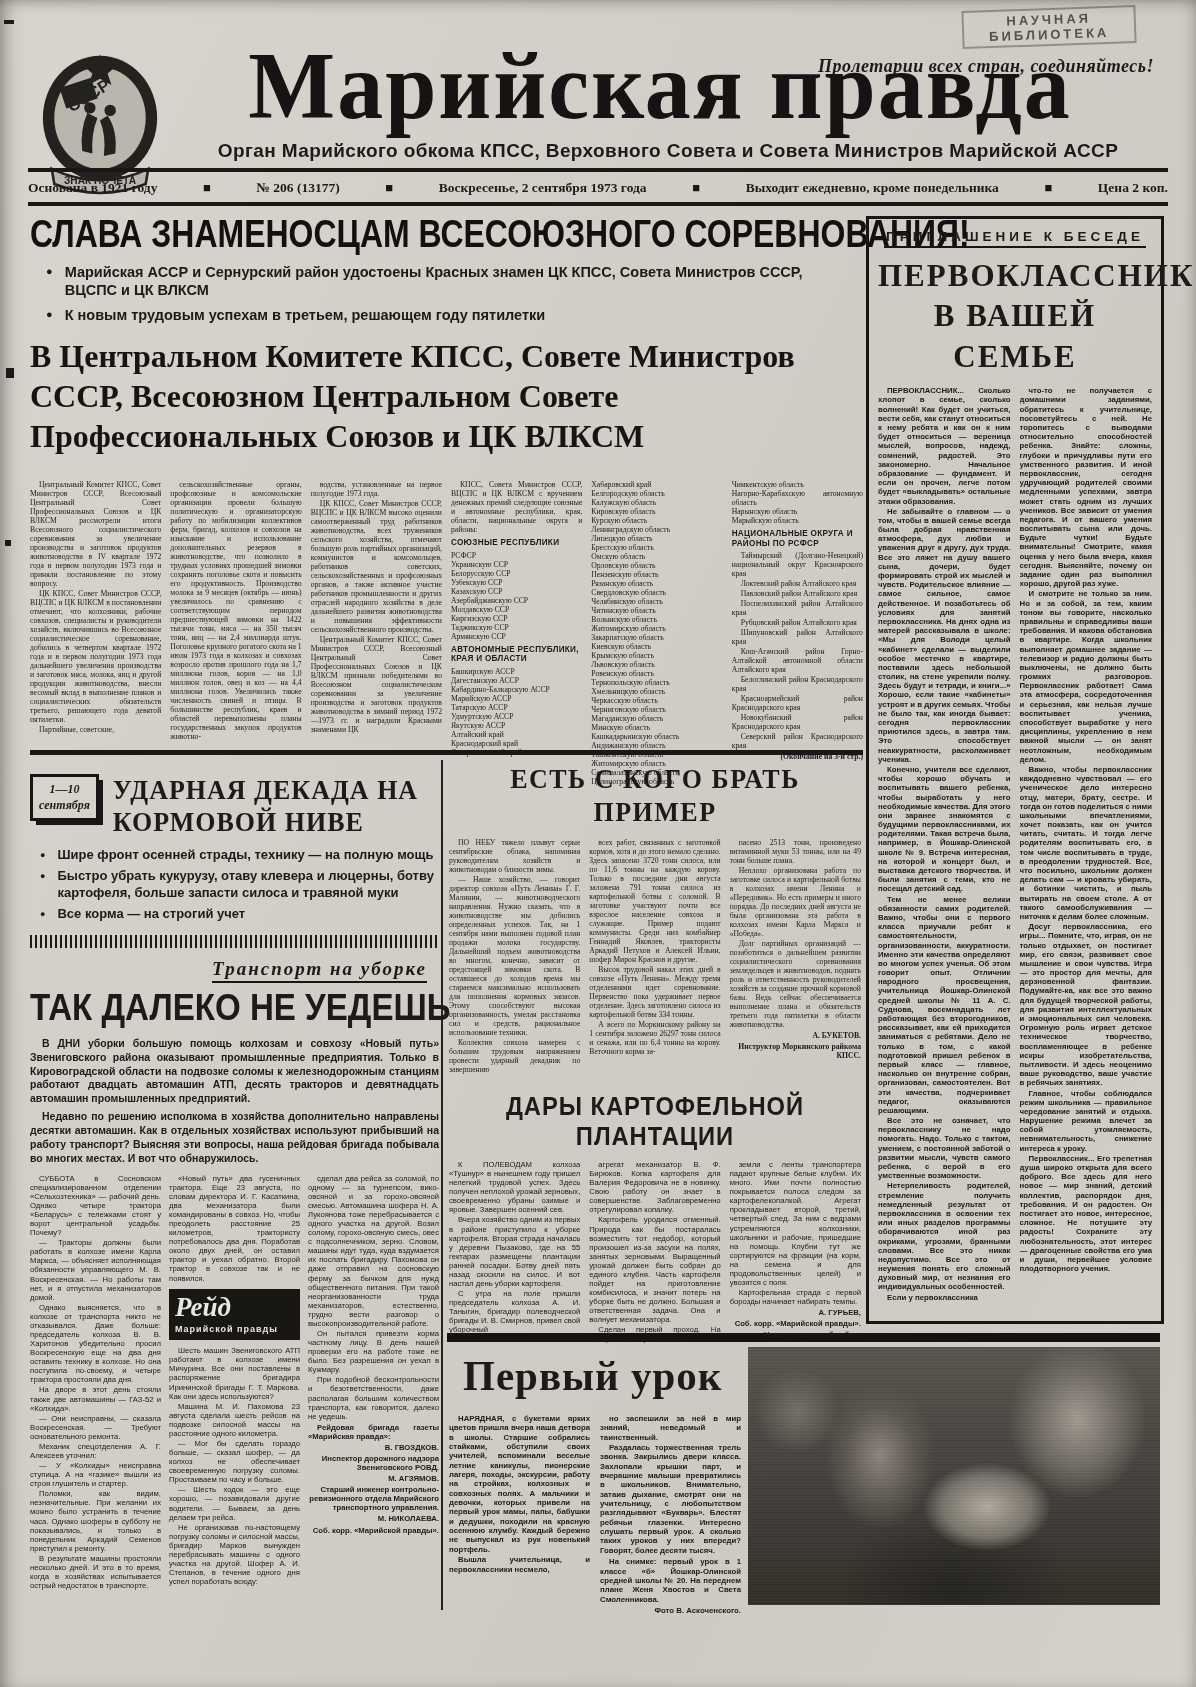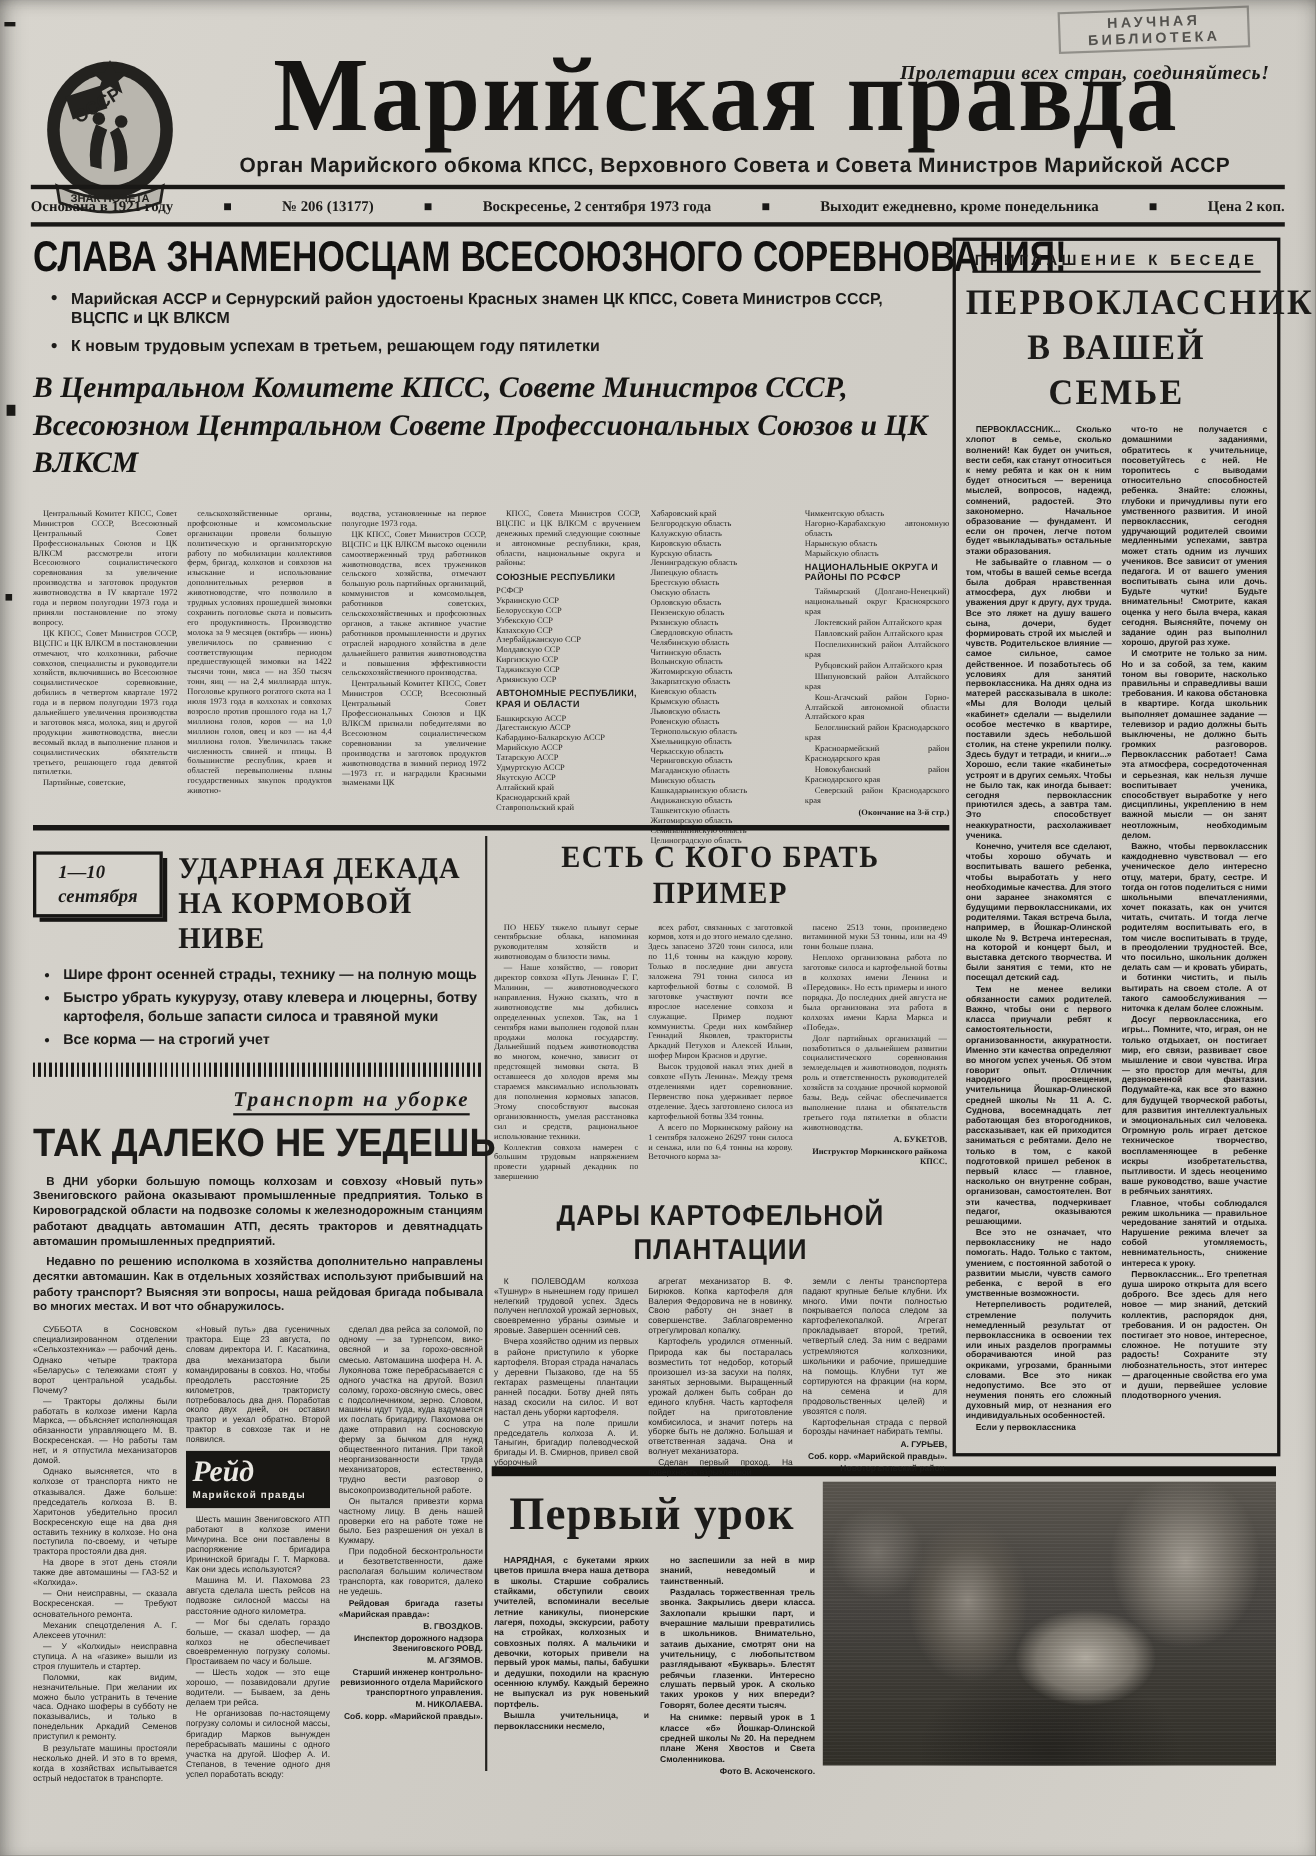--- a/index.html
+++ b/index.html
@@ -24,21 +24,21 @@
     font-weight:700;font-size:13.5px;}
   .sq{color:#191816;font-size:13px;}
   .sq::before{content:"\25A0";}
   #rule2{left:28px;right:28px;top:202px;height:4px;}
   
   #lead{left:30px;top:212px;width:833px;}
   #lead-headline{font-weight:700;font-size:39px;white-space:nowrap;transform:scaleX(.82);transform-origin:left center;
     letter-spacing:0;color:#121110;}
   .lead-bullet{display:flex;gap:12px;margin:7px 0 0 16px;font-weight:700;font-size:14.5px;line-height:1.25;width:800px;}
   .lead-bullet::before{content:"\25CF";font-size:11px;line-height:1.6;}
-  #lead-subhead{margin-top:12px;font-style:italic;font-weight:700;font-size:27px;line-height:1.25;color:#161513;}
+  #lead-subhead{margin-top:12px;font-weight:700;font-size:32px;line-height:1.25;color:#161513;}
   #lead-cols{display:flex;gap:9px;margin-top:24px;height:358px;overflow:hidden;}
   #lead-cols .col{flex:1;font-size:7.7px;line-height:1.17;text-align:justify;overflow:hidden;}
   
   .col p{margin:0 0 1px;}
   .col .tx-p{text-indent:9px;}
   .col .tx-l{text-indent:0;margin:0;}
   .col .tx-h{font-family:"Liberation Sans",sans-serif;font-weight:700;font-size:1.06em;letter-spacing:.3px;margin:4px 0 3px;text-align:left;}
   .col .tx-b{font-weight:700;text-indent:9px;margin:2px 0;}
   .col .tx-sig{font-weight:700;text-align:right;margin-top:2px;}
   
@@ -53,22 +53,22 @@
   #rule3{left:30px;top:750px;width:833px;height:5px;}
   #vline1{left:441px;top:760px;width:2px;height:850px;background:#23221f;}
   #bar2{left:447px;top:1333px;width:713px;height:9px;background:#14130f;}
   
   #left-region{left:30px;top:762px;width:409px;}
   #harvest-banner{height:64px;background:#181714;display:flex;align-items:center;border:2px solid #181714;}
   #wheat-box{width:104px;height:52px;margin:4px;background:#d3d0c9;flex:none;display:flex;align-items:center;justify-content:center;}
   #harvest-banner .brand{flex:1;text-align:center;color:#e9e7e1;font-weight:700;font-size:45px;letter-spacing:3px;
     transform:scaleY(1.08);font-family:"Liberation Sans",sans-serif;}
   #harvest-row{display:flex;gap:14px;margin-top:12px;align-items:flex-start;}
-  #harvest-badge{flex:none;border:3px solid #171614;box-shadow:5px 5px 0 -1px #171614;padding:5px 20px;
-    font-style:italic;font-weight:700;font-size:17px;text-align:left;line-height:1.3;background:#d6d3cc;}
+  #harvest-badge{flex:none;border:3px solid #171614;box-shadow:5px 5px 0 -1px #171614;padding:5px 6px;
+    font-style:italic;font-weight:700;font-size:12px;text-align:center;line-height:1.3;background:#d6d3cc;}
   #harvest-headline{font-weight:700;font-size:26px;line-height:1.18;letter-spacing:1px;transform:scaleY(1.05);margin-top:2px;}
   #harvest-bullets{margin-top:10px;}
   .hv-bullet{display:flex;gap:12px;margin:4px 0 0 10px;font-weight:700;font-size:13px;line-height:1.3;font-family:"Liberation Sans",sans-serif;}
   .hv-bullet::before{content:"\25CF";font-size:9px;line-height:1.8;}
   #hatch{margin-top:12px;height:13px;background:repeating-linear-gradient(90deg,#1c1b18 0 2px,rgba(28,27,24,0) 2px 5px);}
   
   #transport-kicker{width:fit-content;margin:10px 12px 0 auto;font-style:italic;font-weight:700;font-size:19px;
     letter-spacing:2px;border-bottom:2px solid #171614;padding-bottom:1px;}
   #transport-headline{margin-top:4px;font-family:"Liberation Sans",sans-serif;font-weight:700;font-size:36px;
     white-space:nowrap;transform:scaleX(.92);transform-origin:left center;}

